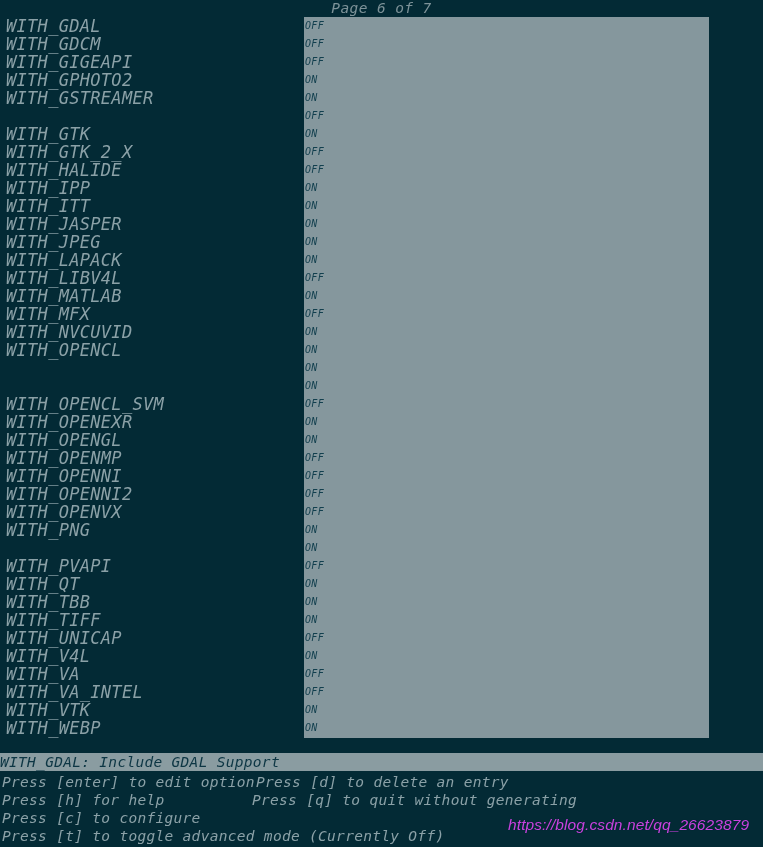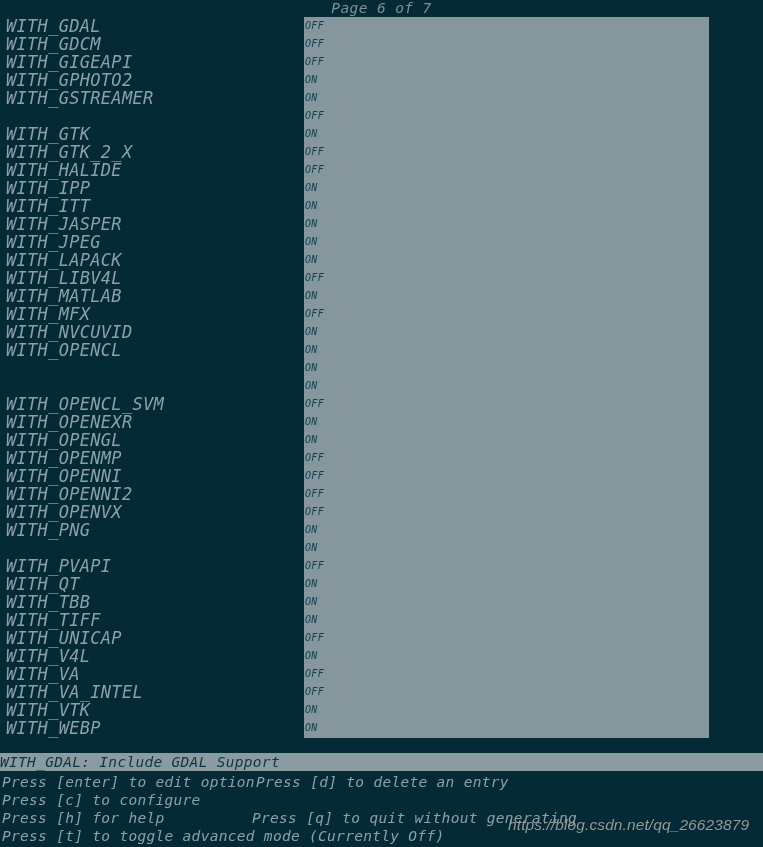--- a/index.html
+++ b/index.html
@@ -125,21 +125,21 @@
     top: 0;
   }
   .help-b.col-enter { left: 256px; }
   .help-b.col-quit  { left: 252px; }
 
   
   #watermark {
     position: absolute;
     left: 508px;
     top: 816px;
-    color: #a3a3a3;
+    color: #d946ef;
     opacity: 0.92;
     font-family: "Liberation Sans", sans-serif;
     font-size: 15.5px;
     letter-spacing: 0.1px;
     white-space: pre;
     text-shadow: 0 0 1px rgba(0,0,0,0.35);
   }
 </style>
 </head>
 <body>
@@ -193,20 +193,20 @@
         <div class="row"><span class="opt-name">WITH_WEBP</span><span class="opt-value">ON</span></div>
       </div>
   </div>
 
   <div id="status-bar">
     <span class="txt">WITH_GDAL: Include GDAL Support</span>
   </div>
 
   <div id="help">
       <div class="help-row"><span class="help-a">Press [enter] to edit option</span><span class="help-b col-enter">Press [d] to delete an entry</span></div>
+      <div class="help-row"><span class="help-a">Press [h] for help</span><span class="help-b col-quit">Press [q] to quit without generating</span></div>
       <div class="help-row"><span class="help-a">Press [c] to configure</span></div>
-      <div class="help-row"><span class="help-a">Press [h] for help</span><span class="help-b col-quit">Press [q] to quit without generating</span></div>
       <div class="help-row"><span class="help-a">Press [t] to toggle advanced mode (Currently Off)</span></div>
     </div>
 
   <div id="watermark">https://blog.csdn.net/qq_26623879</div>
 
 </div>
 
 </body></html>

